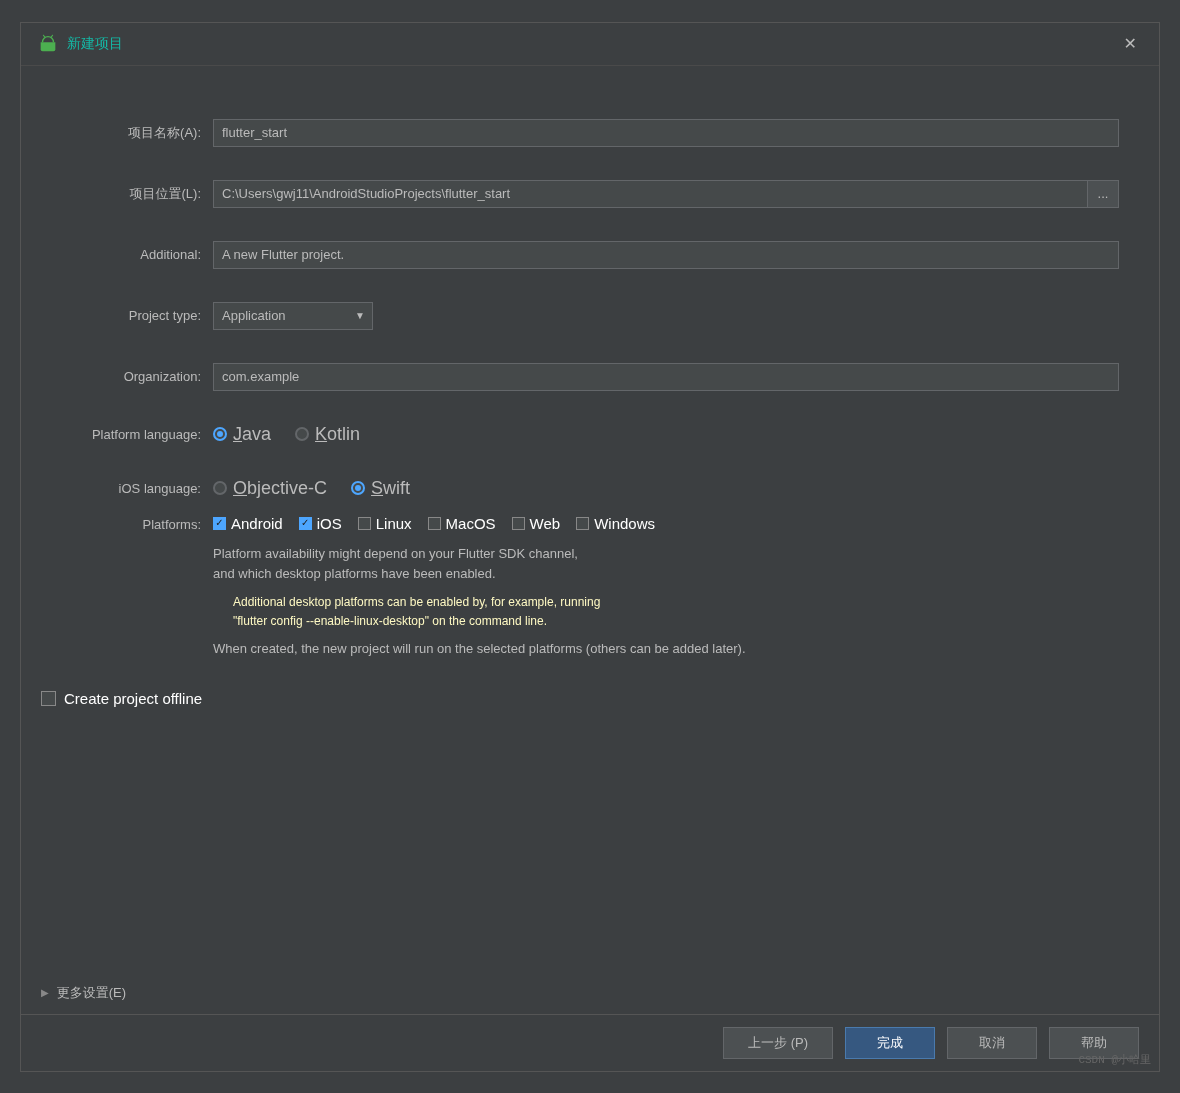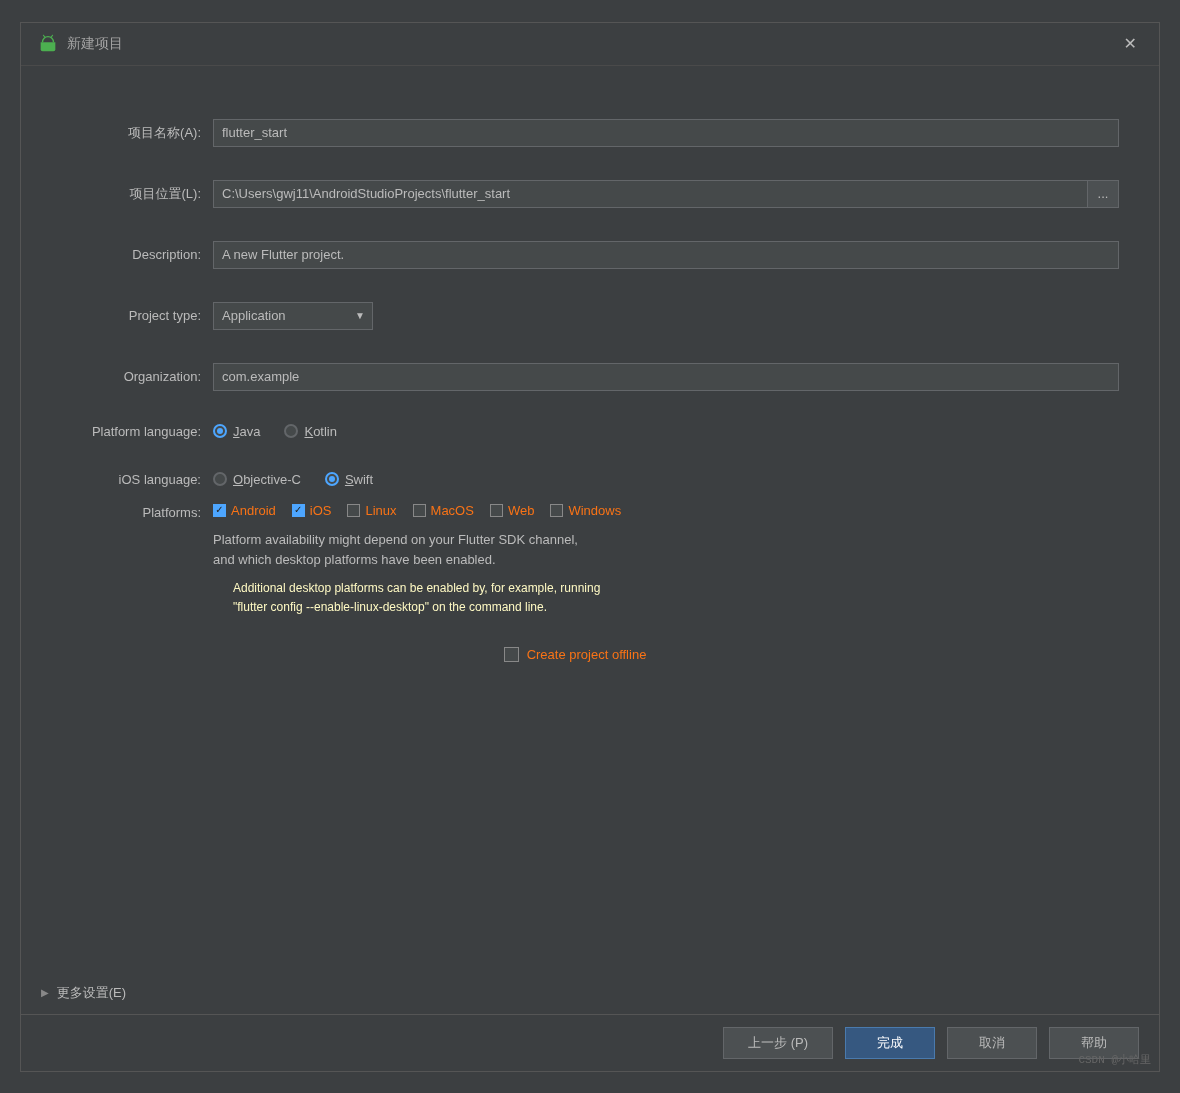--- a/index.html
+++ b/index.html
@@ -31,21 +31,21 @@
     .titlebar-left {
       display: flex;
       align-items: center;
       gap: 8px;
     }
     .android-icon {
       width: 22px;
       height: 22px;
     }
     .titlebar-title {
-      color: #a3a3a3;
+      color: #14b8a6;
       font-size: 14px;
     }
     .close-btn {
       color: #bbbbbb;
       font-size: 16px;
       cursor: pointer;
       background: none;
       border: none;
       padding: 2px 6px;
       line-height: 1;
@@ -147,21 +147,21 @@
       border-color: #4da6ff;
     }
     .radio-dot {
       width: 6px;
       height: 6px;
       border-radius: 50%;
       background: #4da6ff;
     }
     .radio-label {
       color: #bbbbbb;
-      font-size: 13px;
+      font-size: 18px;
     }
     .radio-label .underline { text-decoration: underline; }
     .checkbox-item {
       display: flex;
       align-items: center;
       gap: 5px;
       cursor: pointer;
     }
     .checkbox-box {
       width: 13px;
@@ -176,22 +176,22 @@
     .checkbox-box.checked {
       background: #4da6ff;
       border-color: #4da6ff;
     }
     .checkbox-check {
       color: #1e1e1e;
       font-size: 10px;
       line-height: 1;
     }
     .checkbox-label {
-      color: #f97316;
-      font-size: 13px;
+      color: #ffffff;
+      font-size: 15px;
     }
     .platforms-row {
       display: flex;
       align-items: flex-start;
       margin-bottom: 10px;
       gap: 12px;
     }
     .platforms-content {
       flex: 1;
     }
@@ -216,21 +216,21 @@
     }
     .platform-note-bottom {
       color: #bbbbbb;
       font-size: 13px;
       line-height: 1.6;
       margin-bottom: 8px;
     }
     .create-offline-row {
       display: flex;
       align-items: center;
-      justify-content: center;
+      justify-content: flex-start;
       padding-right: 10px;
       margin-top: 22px;
     }
     .create-offline-inner {
       display: flex;
       align-items: center;
       gap: 8px;
     }
     .more-settings {
       display: flex;
@@ -317,21 +317,21 @@
         <span>项目位置(L):</span>
       </label>
       <div class="input-with-btn">
         <input class="form-input" type="text" value="C:\Users\gwj11\AndroidStudioProjects\flutter_start" style="">
         <button class="browse-btn">...</button>
       </div>
     </div>
 
     <div class="form-row">
       <label class="form-label">
-        <span>Description:</span>
+        <span>Additional:</span>
       </label>
       <input class="form-input" type="text" value="A new Flutter project." style="">
     </div>
 
     <div class="form-row">
       <label class="form-label">
         <span>Project type:</span>
       </label>
       <div class="dropdown-wrapper">
         <select class="dropdown-select">
@@ -437,20 +437,23 @@
           </div>
         </div>
         <div class="platform-note">
           <span>Platform availability might depend on your Flutter SDK channel,</span><br>
           <span>and which desktop platforms have been enabled.</span>
         </div>
         <div class="platform-note-grey">
           <span>Additional desktop platforms can be enabled by, for example, running</span><br>
           <span>"flutter config --enable-linux-desktop" on the command line.</span>
         </div>
+        <div class="platform-note-bottom">
+          <span>When created, the new project will run on the selected platforms (others can be added later).</span>
+        </div>
       </div>
     </div>
 
     <div class="create-offline-row">
       <div class="create-offline-inner">
         <div class="checkbox-box" style="width:15px;height:15px;border:1px solid #888;background:#45494a;"></div>
         <span class="checkbox-label">Create project offline</span>
       </div>
     </div>
 

